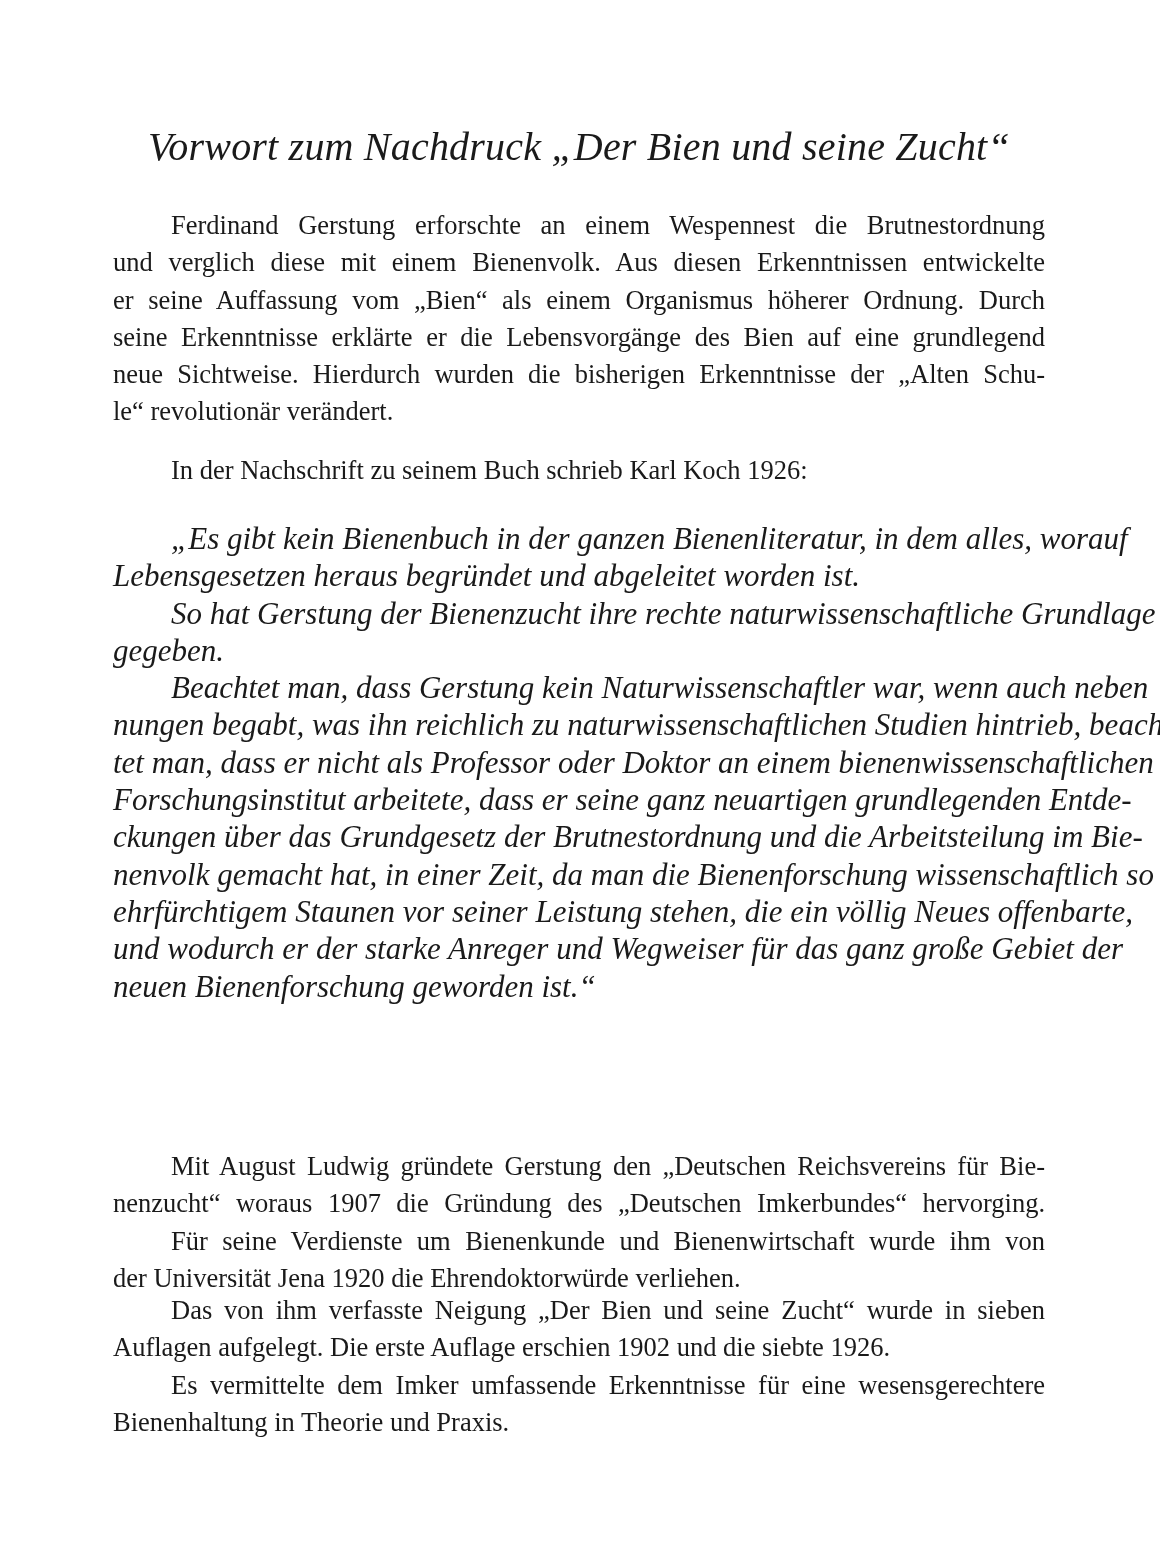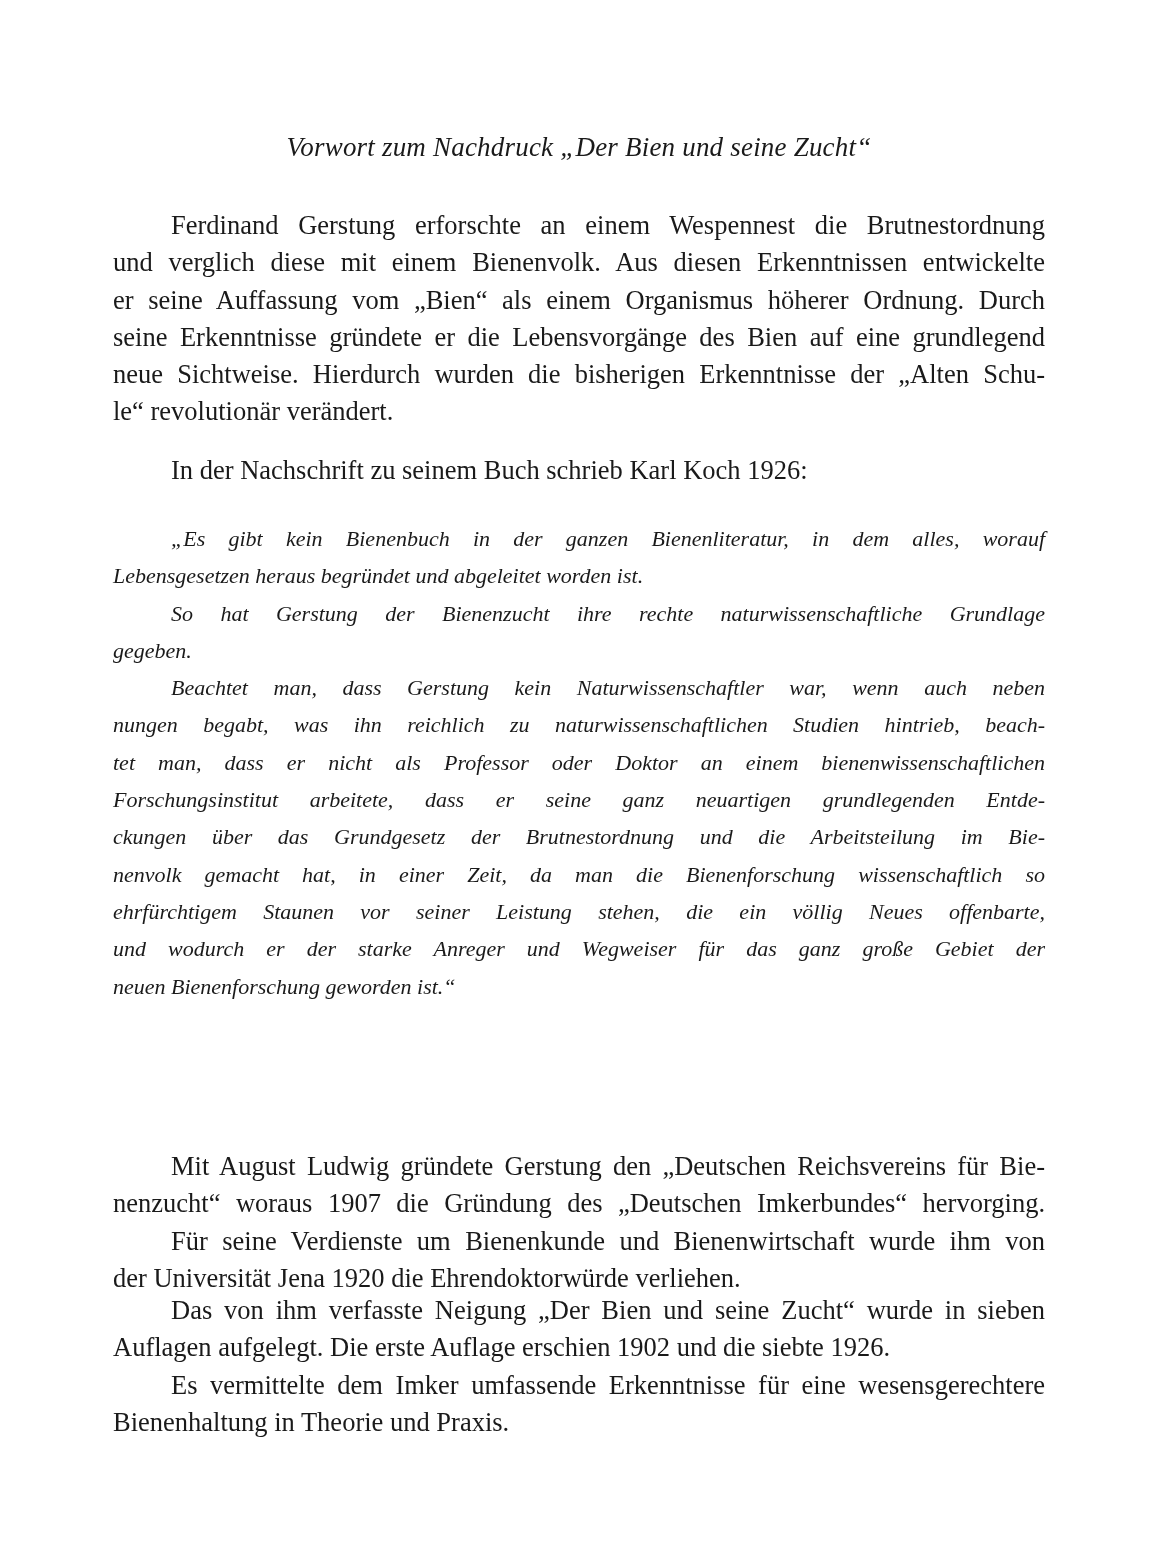--- a/index.html
+++ b/index.html
@@ -21,21 +21,21 @@
       top: 0;
       width: 932px;
     }
     .title {
       position: absolute;
       top: 125px;
       left: 0;
       width: 932px;
       text-align: center;
       font-style: italic;
-      font-size: 27px;
+      font-size: 40px;
       line-height: 44px;
       letter-spacing: 0.2px;
       color: #1a1a1a;
     }
     .block {
       position: absolute;
       left: 0;
       width: 932px;
     }
     .line {
@@ -49,35 +49,35 @@
       font-family: Liberation Serif, serif;
     }
     .line.last {
       text-align-last: left;
     }
     .indent {
       padding-left: 58px;
     }
     .italic .line {
       font-style: italic;
-      font-size: 22px;
+      font-size: 31px;
     }
   </style>
 </head>
 <body>
 
 <div class="page">
 
   <h1 class="title" style="margin:0;font-weight:normal;">Vorwort zum Nachdruck „Der Bien und seine Zucht“</h1>
 
   <div class="block" style="top:207px;">
     <span class="line indent">Ferdinand Gerstung erforschte an einem Wespennest die Brutnestordnung</span>
     <span class="line">und verglich diese mit einem Bienenvolk. Aus diesen Erkenntnissen entwickelte</span>
     <span class="line">er seine Auffassung vom „Bien“ als einem Organismus höherer Ordnung.  Durch</span>
-    <span class="line">seine Erkenntnisse gründete er die Lebensvorgänge des Bien auf eine grundlegend</span>
+    <span class="line">seine Erkenntnisse erklärte er die Lebensvorgänge des Bien auf eine grundlegend</span>
     <span class="line">neue Sichtweise. Hierdurch wurden die bisherigen Erkenntnisse der „Alten Schu-</span>
     <span class="line last">le“ revolutionär verändert.</span>
   </div>
 
   <div class="block" style="top:452px;">
     <span class="line indent last">In der Nachschrift zu seinem Buch schrieb Karl Koch 1926:</span>
   </div>
 
   <div class="block italic" style="top:520px;">
     <span class="line indent">„Es gibt kein Bienenbuch in der ganzen Bienenliteratur, in dem alles, worauf</span>

